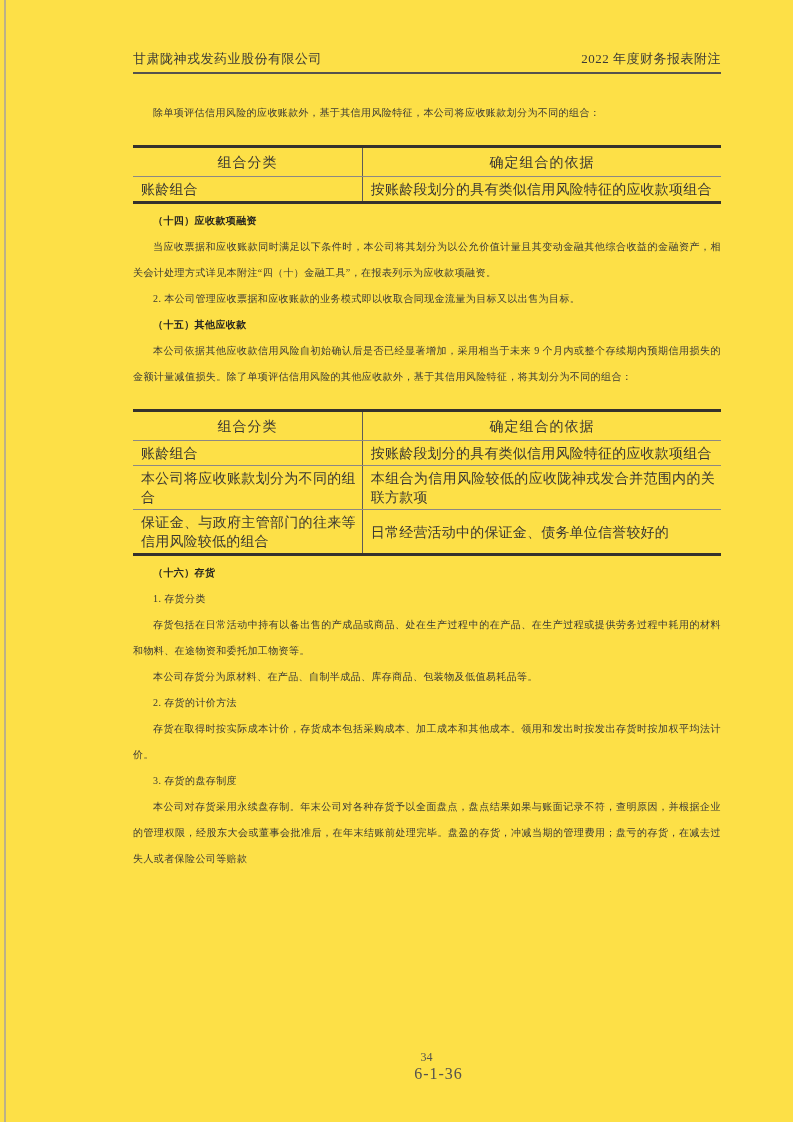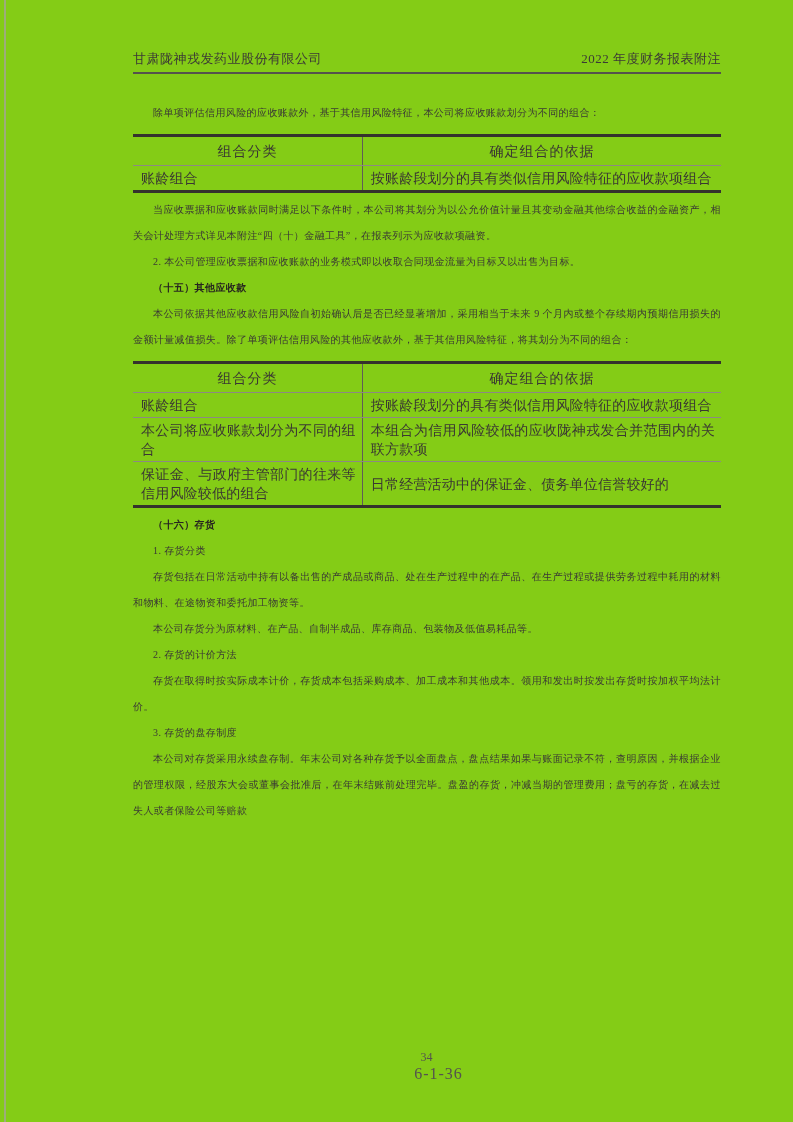--- a/index.html
+++ b/index.html
@@ -1,20 +1,20 @@
 <!DOCTYPE html>
 <html lang="zh"><head>
 <meta charset="utf-8">
 <style>
   html,body { margin:0; padding:0; background:#dcdcda; }
   .page {
     position:relative;
     width:793px; height:1122px;
     margin:0 auto;
-    background:#84cc16;
+    background:#fde047;
     font-family:"Liberation Serif", serif;
     color:#3a3835;
     overflow:hidden;
   }
   .scan-edge {
     position:absolute; left:4px; top:0; bottom:0; width:2px;
     background:#a5a29d; opacity:.75;
   }
   .content {
     position:absolute; left:133px; top:50px; width:588px;
@@ -25,21 +25,21 @@
     padding-bottom:4px; border-bottom:2px solid #55524d;
   }
   .para {
     margin:0; font-size:10px; line-height:26px; letter-spacing:.4px;
     text-indent:2em; text-align:justify;
   }
   .para.first { margin-top:26px; }
   .heading { font-weight:bold; color:#272520; }
   .tbl {
     width:100%; border-collapse:collapse; table-layout:fixed;
-    margin:8px 0 4px;
+    margin:19px 0 4px;
     border-top:3px solid #35322d; border-bottom:3px solid #35322d;
     font-size:14px; color:#3a3733;
   }
   .tbl col.c1 { width:39%; }
   .tbl th {
     font-weight:normal; text-align:center; letter-spacing:1px;
     padding:5px 4px 4px; line-height:19px;
     border-bottom:1px solid #8d8983;
   }
   .tbl td {
@@ -84,20 +84,21 @@
         </tr>
       </thead>
       <tbody>
         <tr>
           <td>账龄组合</td>
           <td>按账龄段划分的具有类似信用风险特征的应收款项组合</td>
         </tr>
       </tbody>
     </table>
 
+    <p class="para heading">（十四）应收款项融资</p>
     <p class="para">当应收票据和应收账款同时满足以下条件时，本公司将其划分为以公允价值计量且其变动金融其他综合收益的金融资产，相关会计处理方式详见本附注“四（十）金融工具”，在报表列示为应收款项融资。</p>
     <p class="para">2. 本公司管理应收票据和应收账款的业务模式即以收取合同现金流量为目标又以出售为目标。</p>
 
     <p class="para heading">（十五）其他应收款</p>
     <p class="para">本公司依据其他应收款信用风险自初始确认后是否已经显著增加，采用相当于未来 9 个月内或整个存续期内预期信用损失的金额计量减值损失。除了单项评估信用风险的其他应收款外，基于其信用风险特征，将其划分为不同的组合：</p>
 
     <table class="tbl">
       <colgroup>
           <col class="c1">
           <col>

